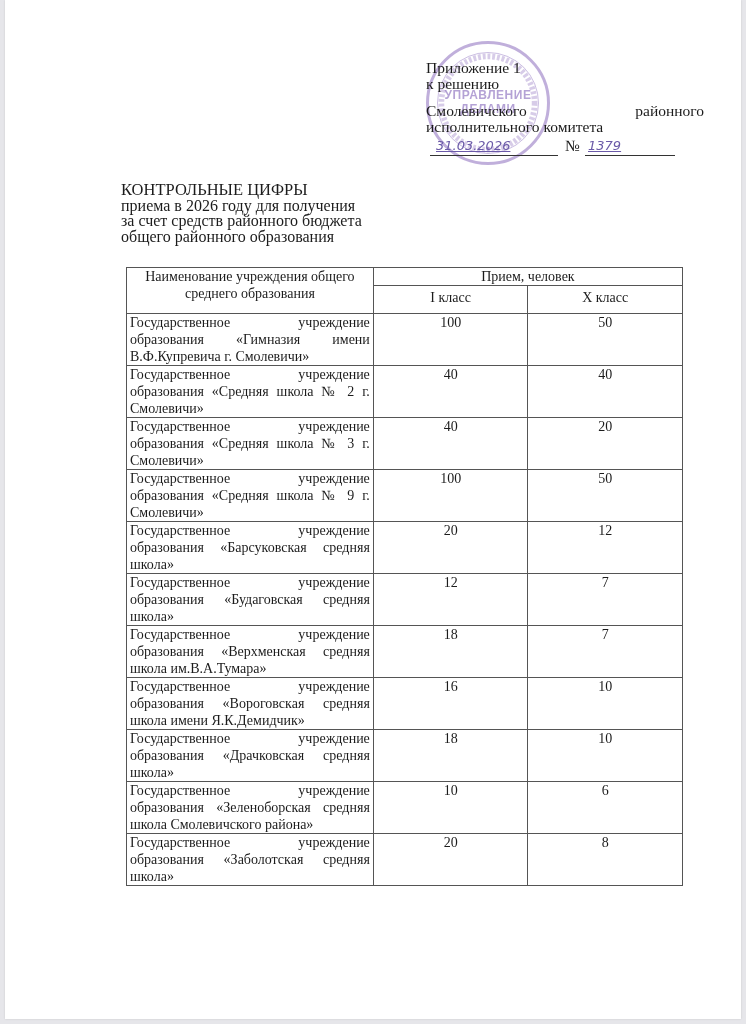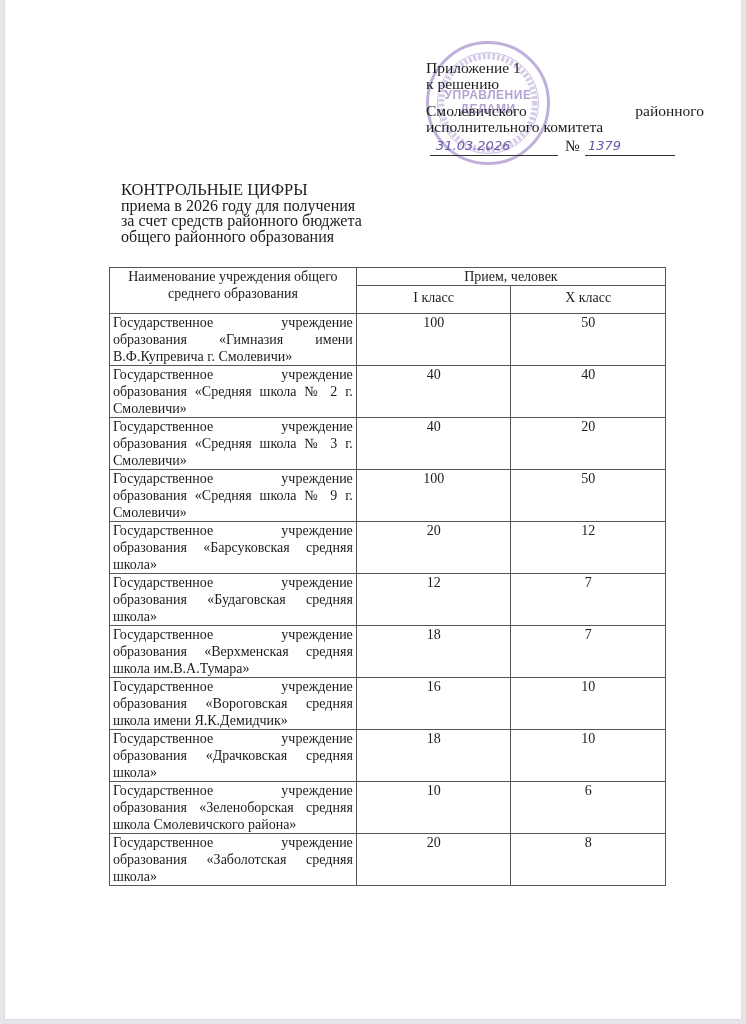--- a/index.html
+++ b/index.html
@@ -34,29 +34,29 @@
     }
     .approval {
       position: absolute; left: 421px; top: 60px; width: 280px;
       font-size: 15.5px; line-height: 16px;
     }
     .approval .line { white-space: nowrap; }
     .approval .spread { display: flex; justify-content: space-between; width: 278px; margin-top: 11px; }
     .sig-line {
       position: absolute; top: 137px; height: 18px; border-bottom: 1px solid #333;
       font-family: "DejaVu Sans", sans-serif; font-style: italic;
-      color: #6b5aa8; font-size: 13px; line-height: 18px;
+      color: #6b5aa8; font-size: 13px; line-height: 18px; text-decoration: underline;
     }
     .no-sign { position: absolute; left: 560px; top: 137px; font-size: 15.5px; line-height: 18px; }
     .title-block {
       position: absolute; left: 116px; top: 182px; font-size: 16px; line-height: 15.5px;
     }
     .title-block .main { font-size: 16.5px; }
     table.grid {
-      position: absolute; left: 104px; top: 267px;
+      position: absolute; left: 121px; top: 267px;
       border-collapse: collapse; width: 557px;
       font-size: 14px; line-height: 17px;
     }
     table.grid td, table.grid th {
       border: 1px solid #555; padding: 0 3px; vertical-align: top; font-weight: normal;
     }
     table.grid th { text-align: center; vertical-align: top; }
     .col-name { width: 251px; }
     .col-n { width: 158px; }
     td.name { text-align: justify; text-align-last: left; }

